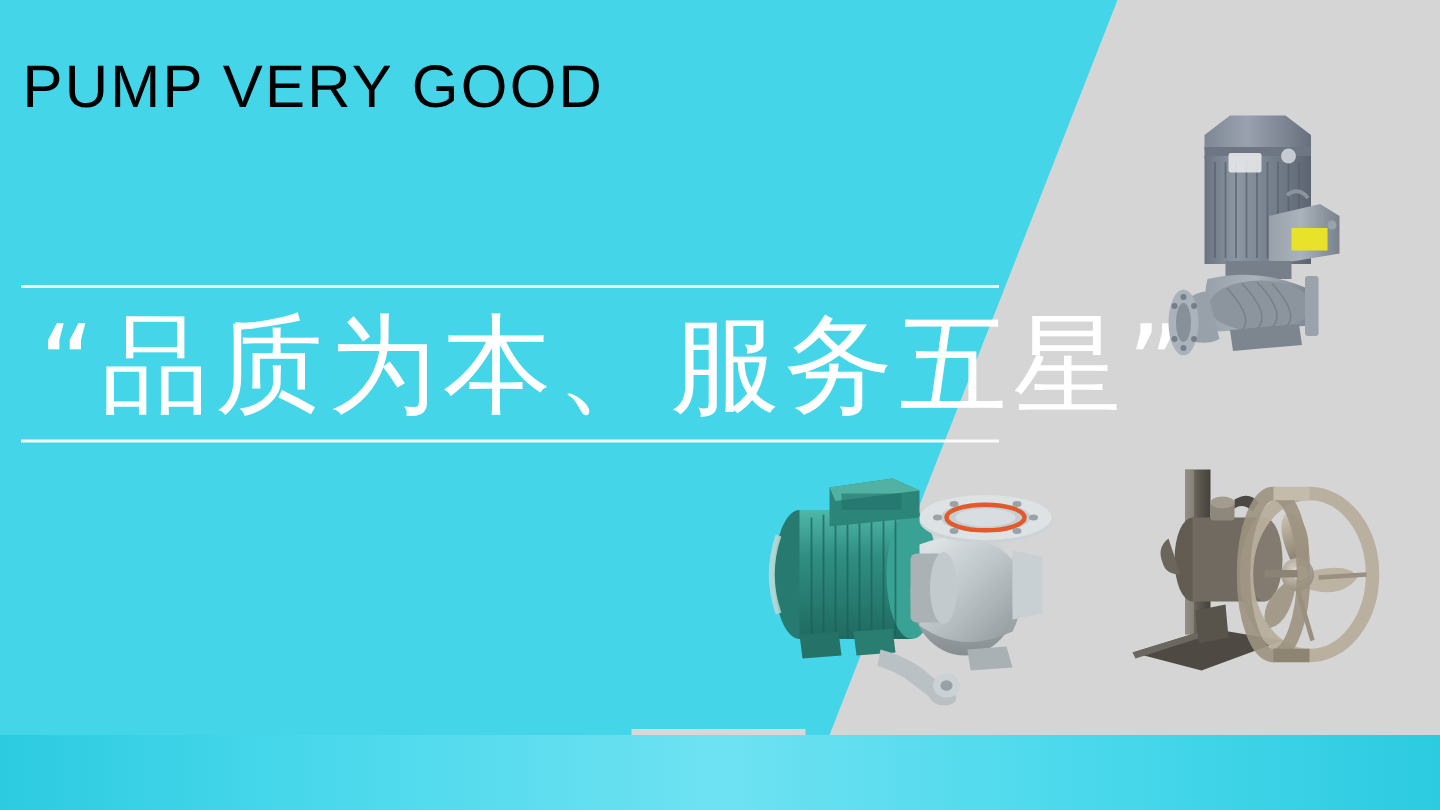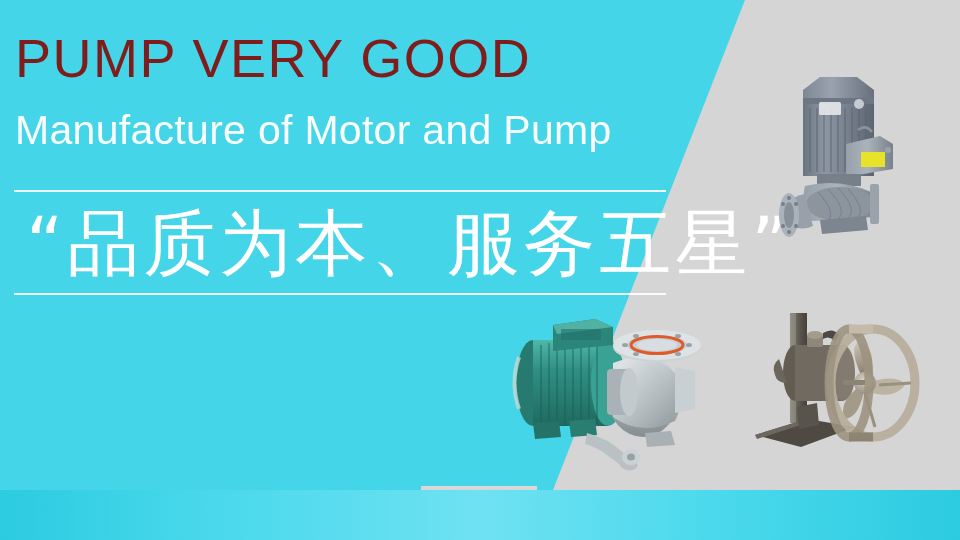--- a/index.html
+++ b/index.html
@@ -29,22 +29,22 @@
   }
   .bottom-bar{
     position:absolute;left:0;top:490px;width:960px;height:50px;
     background:linear-gradient(to right,#2ccbe0 0%,#49d8ec 22%,#6ee2f2 50%,#49d8ec 76%,#2ccbe0 100%);
   }
 
   
   .text-block{position:absolute;left:0;top:0;width:700px;height:490px;}
   .title{
     position:absolute;left:15px;top:28px;
-    font-size:54px;line-height:60px;font-weight:400;
-    color:#7f1d1d;letter-spacing:1.5px;white-space:nowrap;
+    font-size:40px;line-height:60px;font-weight:400;
+    color:#000000;letter-spacing:1.5px;white-space:nowrap;
   }
   .subtitle{
     position:absolute;left:15px;top:106px;
     font-size:41px;line-height:48px;font-weight:300;
     color:#ffffff;letter-spacing:0.3px;white-space:nowrap;
     opacity:.97;
   }
   .rule{
     position:absolute;height:2px;background:#ffffff;opacity:.9;
   }
@@ -68,21 +68,20 @@
 <body>
 
 <div id="banner">
 
   <div class="gray-panel"></div>
   <div class="cyan-panel"></div>
   <div class="gray-strip"></div>
 
   <div class="text-block">
     <div class="title">PUMP VERY GOOD</div>
-    <div class="subtitle">Manufacture of Motor and Pump</div>
     <div class="rule rule-top"></div>
     <div class="slogan">“品质为本、服务五星”</div>
     <div class="rule rule-bottom"></div>
   </div>
 
   <div class="product" id="product-inline-pump">
     <svg viewBox="0 0 150 185" xmlns="http://www.w3.org/2000/svg">
       <defs>
         <linearGradient id="mg1" x1="0" y1="0" x2="1" y2="0">
           <stop offset="0" stop-color="#6b7582"></stop>

